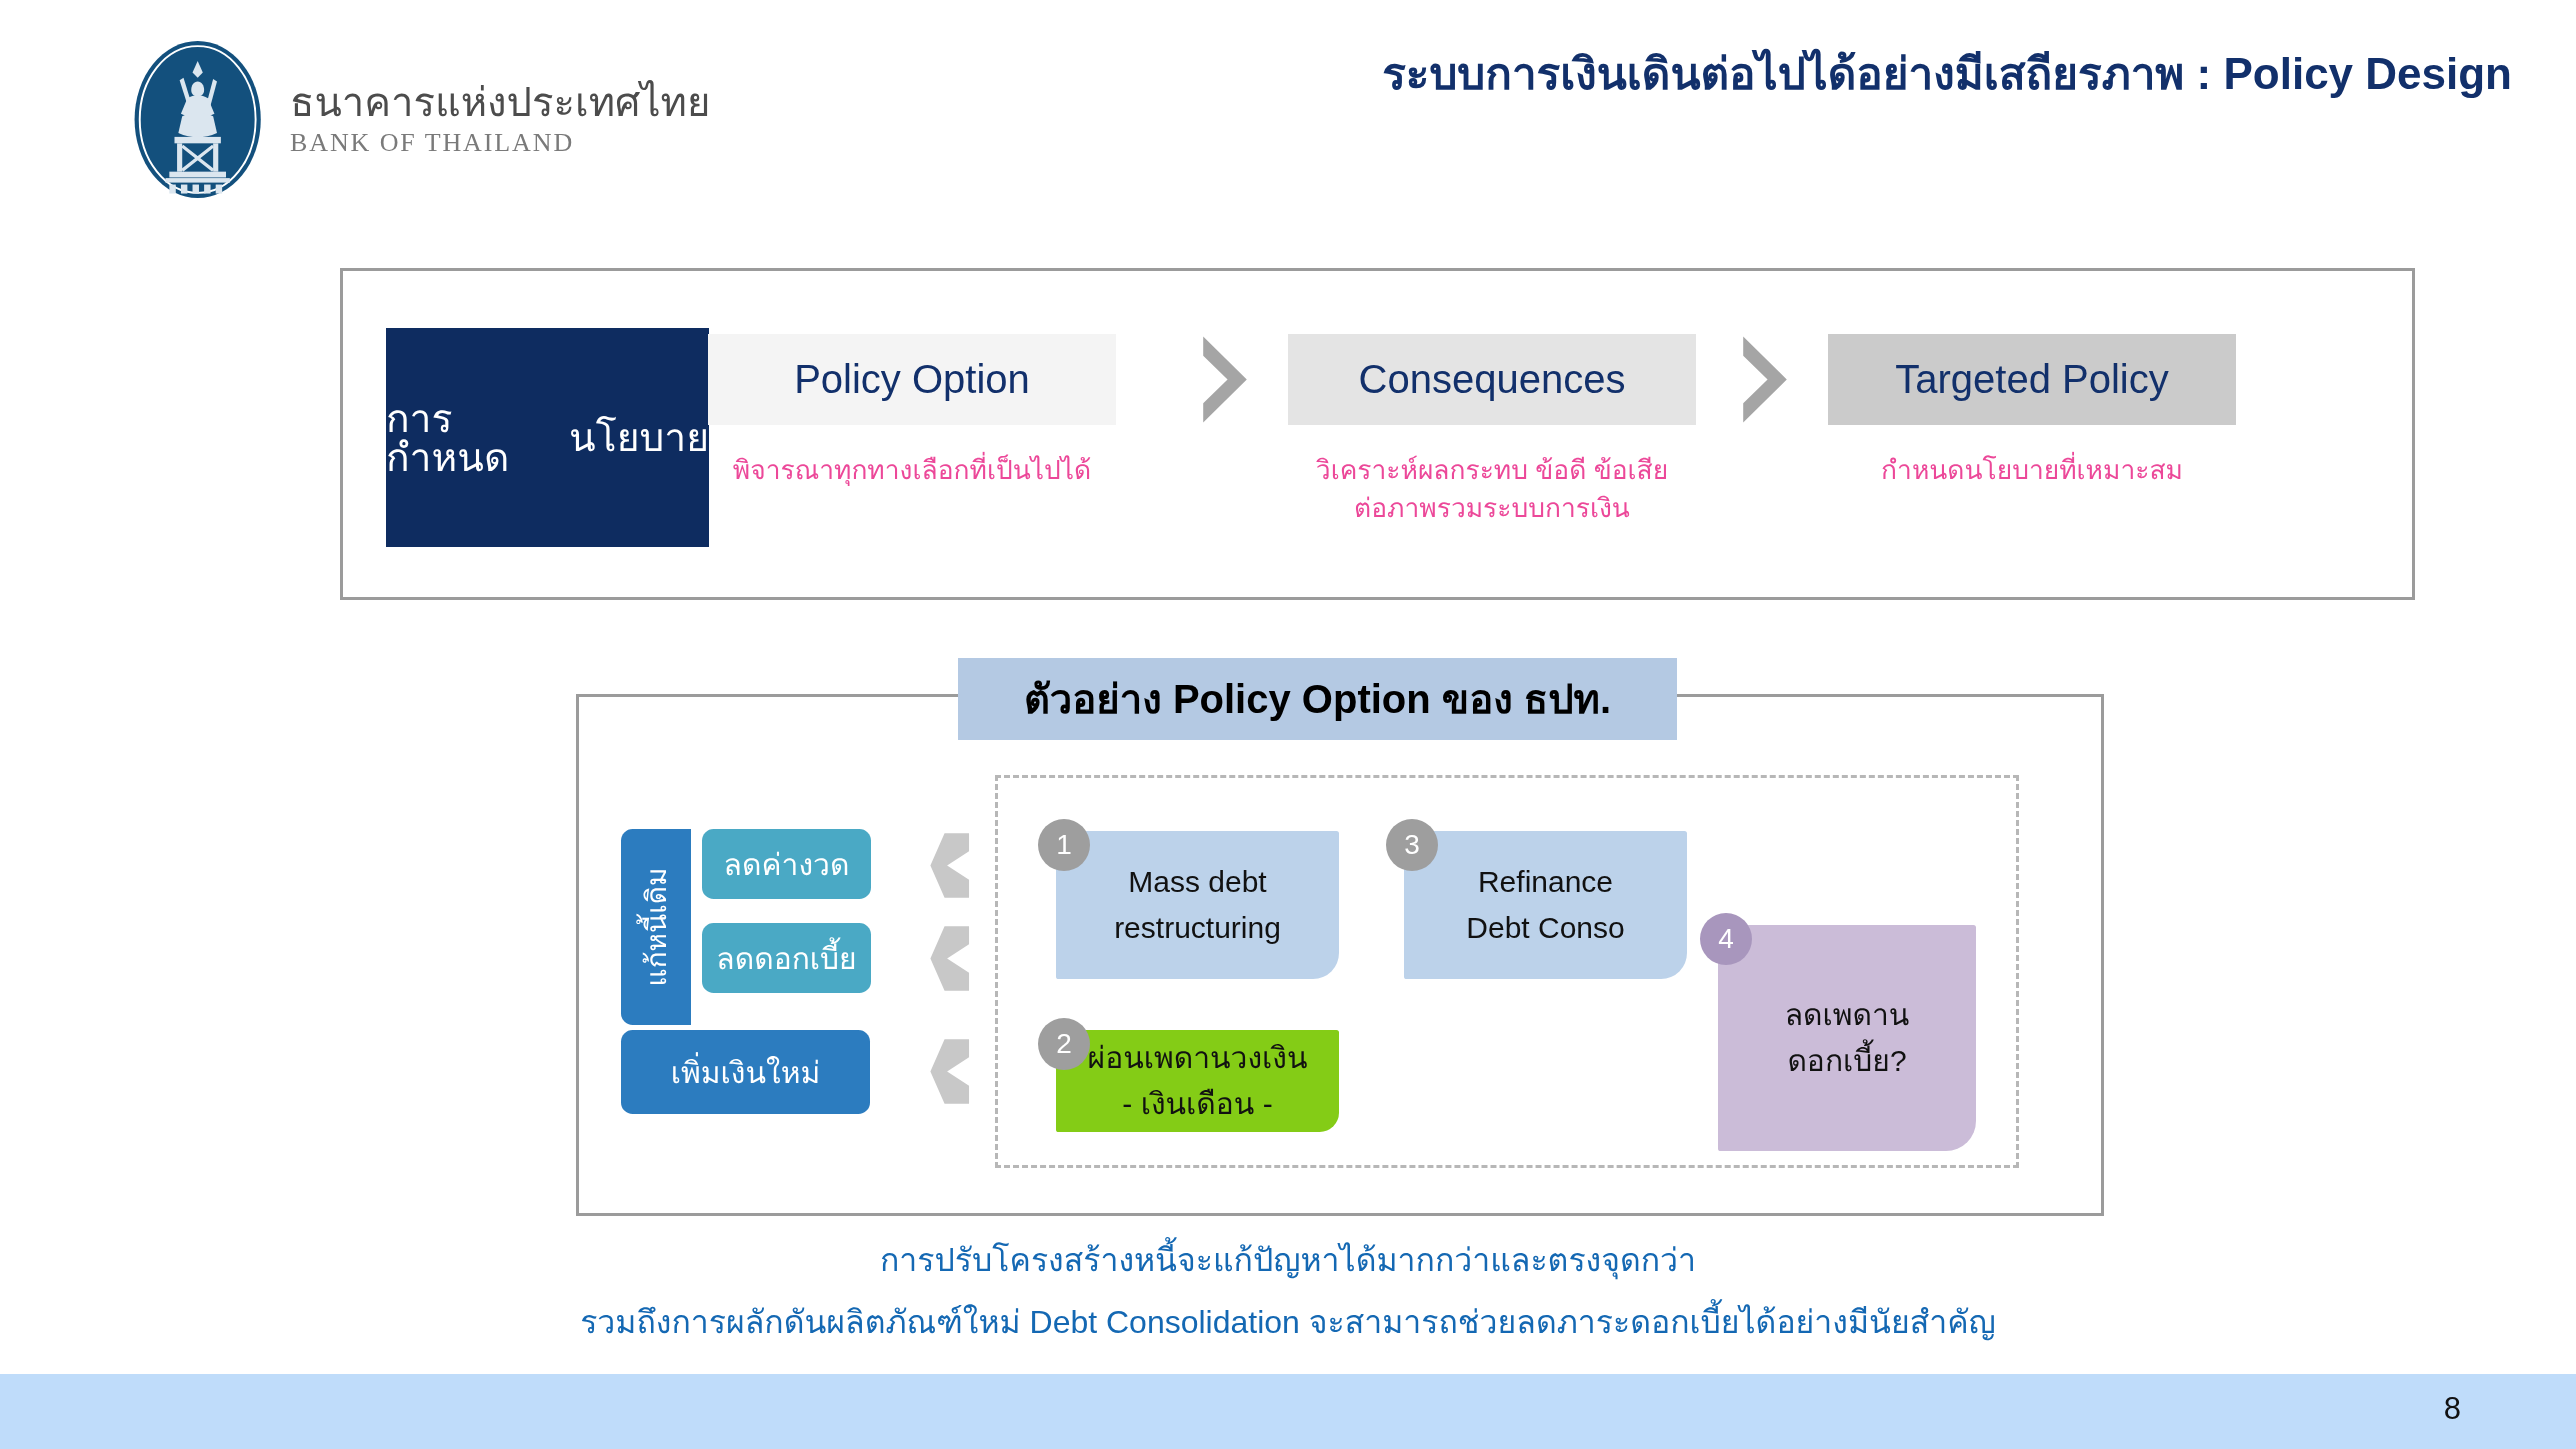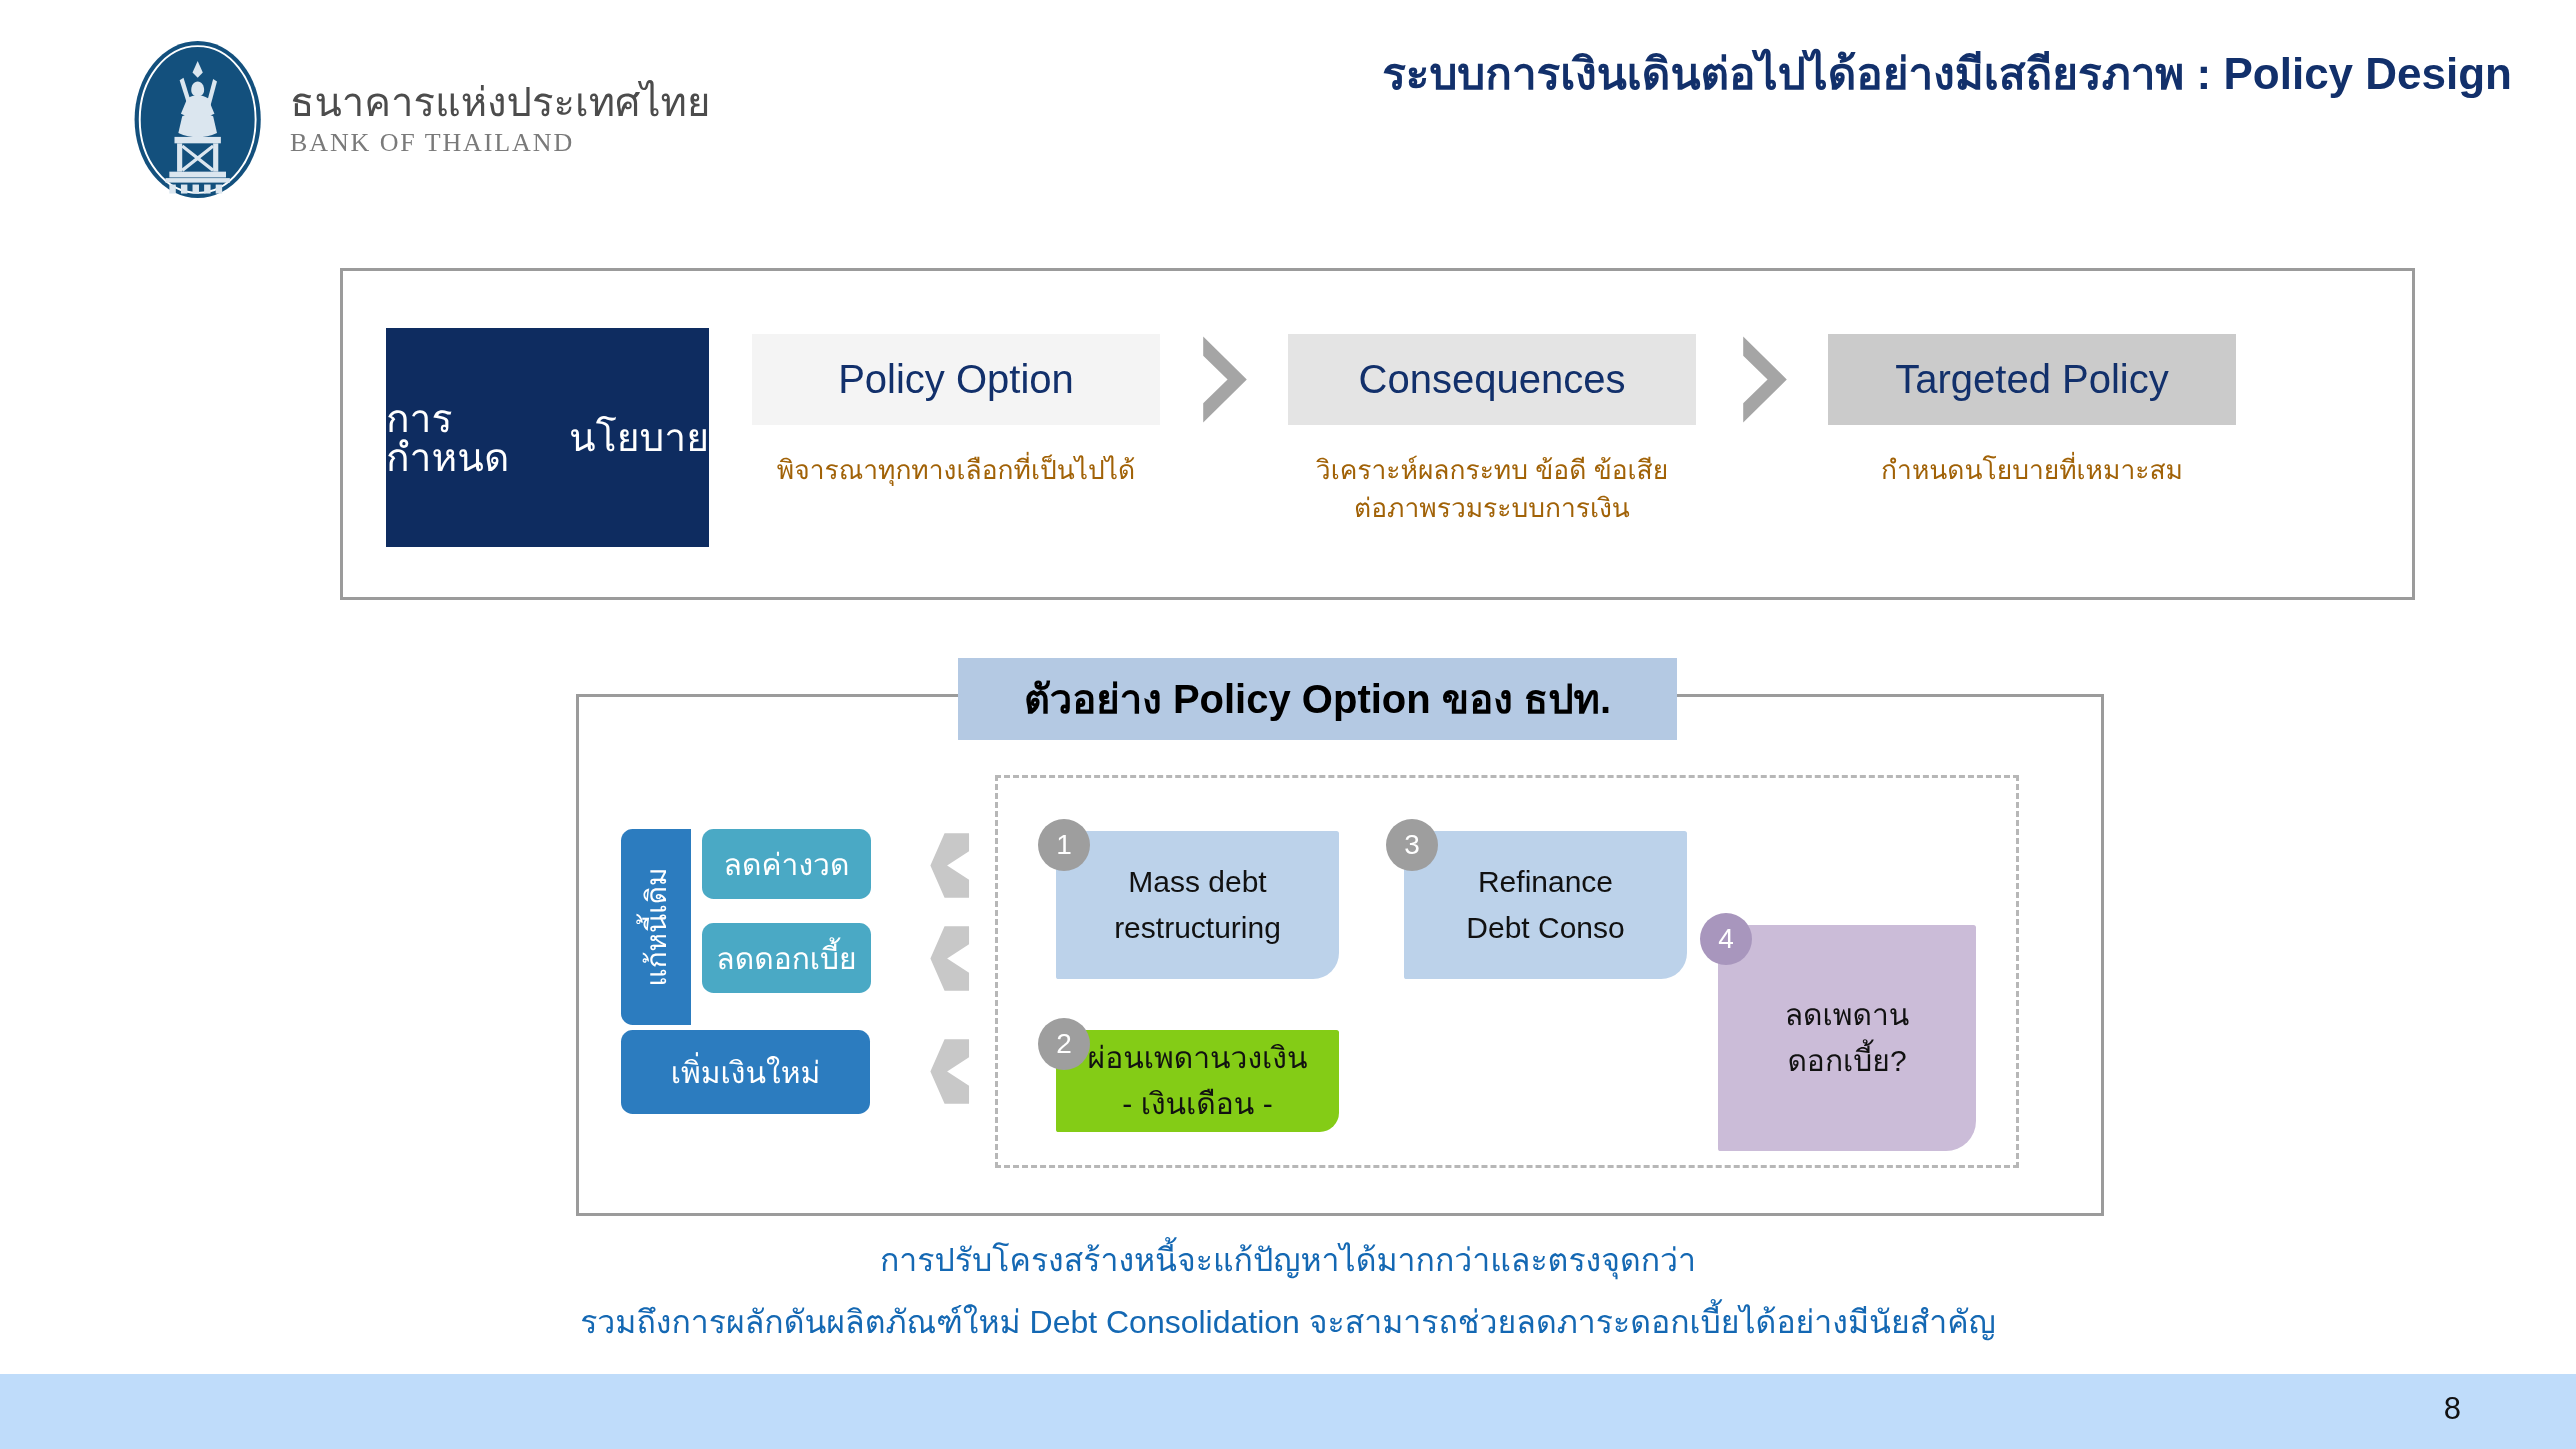--- a/index.html
+++ b/index.html
@@ -33,22 +33,22 @@
     background:#0e2c60; color:#fff; display:flex; 
     align-items:center; justify-content:center; gap:35px;
   }
   .policy-navy span { font-size:39px; line-height:1; }
 
   .stage { position:absolute; top:334px; display:flex; flex-direction:column; align-items:center; }
   .stage-box {
     width:408px; height:91px; display:flex; align-items:center; justify-content:center;
     font-size:40px; color:#12306b;
   }
-  .stage-desc { margin-top:26px; font-size:26.4px; color:#a16207; text-align:center; line-height:1.45; white-space:nowrap; }
-  .stage-1 { left:752px;justify-content:center; }
+  .stage-desc { margin-top:26px; font-size:26.4px; color:#ec4899; text-align:center; line-height:1.45; white-space:nowrap; }
+  .stage-1 { left:708px;justify-content:center; }
   .stage-1 .stage-box { background:#f4f4f4; }
   .stage-2 { left:1288px; }
   .stage-2 .stage-box { background:#e4e4e4; }
   .stage-3 { left:1828px; }
   .stage-3 .stage-box { background:#cbcbcb; }
 
   .chev-big { position:absolute; top:334px; width:52px; height:91px; }
   .chev-big svg { display:block; }
   .chev-big-1 { left:1199px; }
   .chev-big-2 { left:1739px; }

